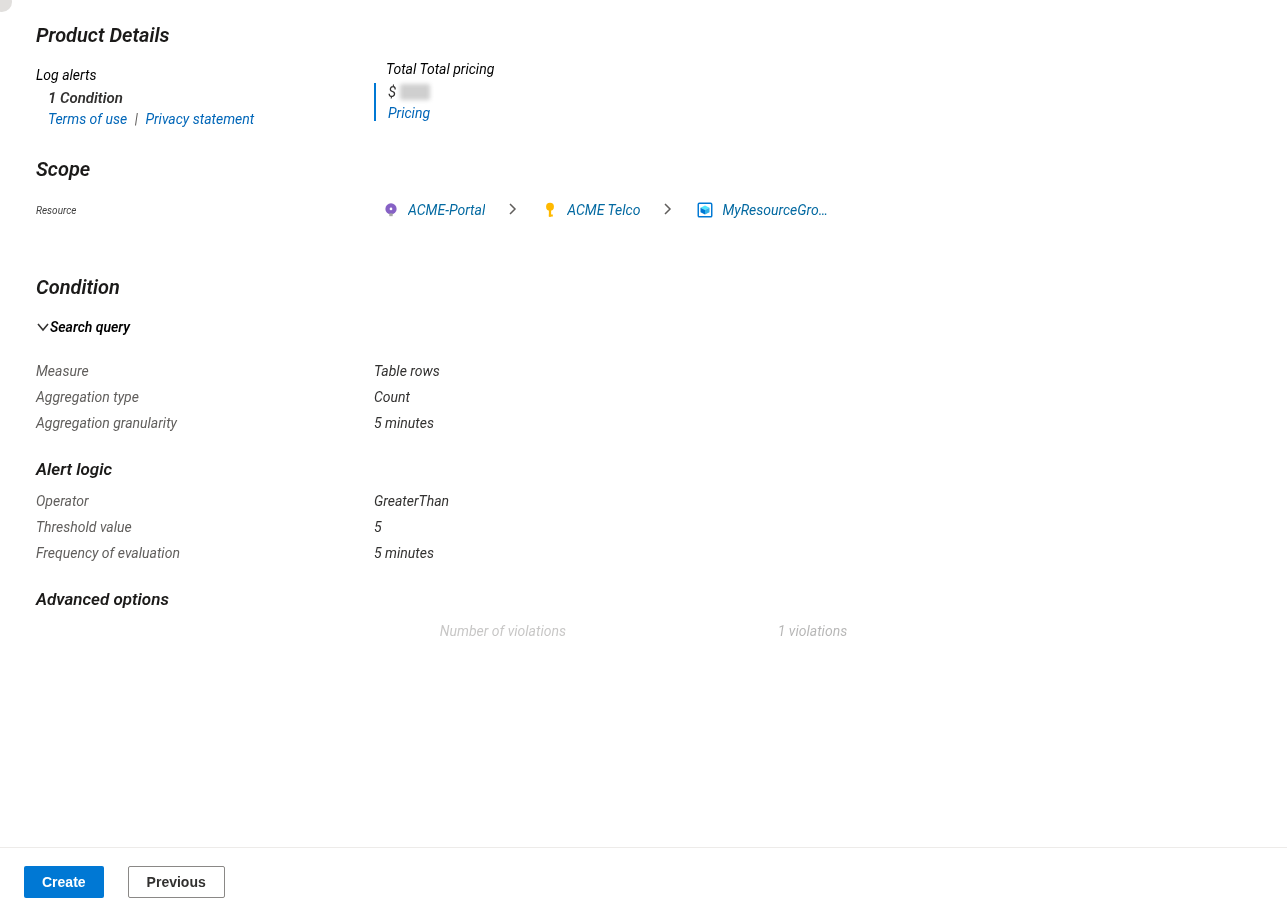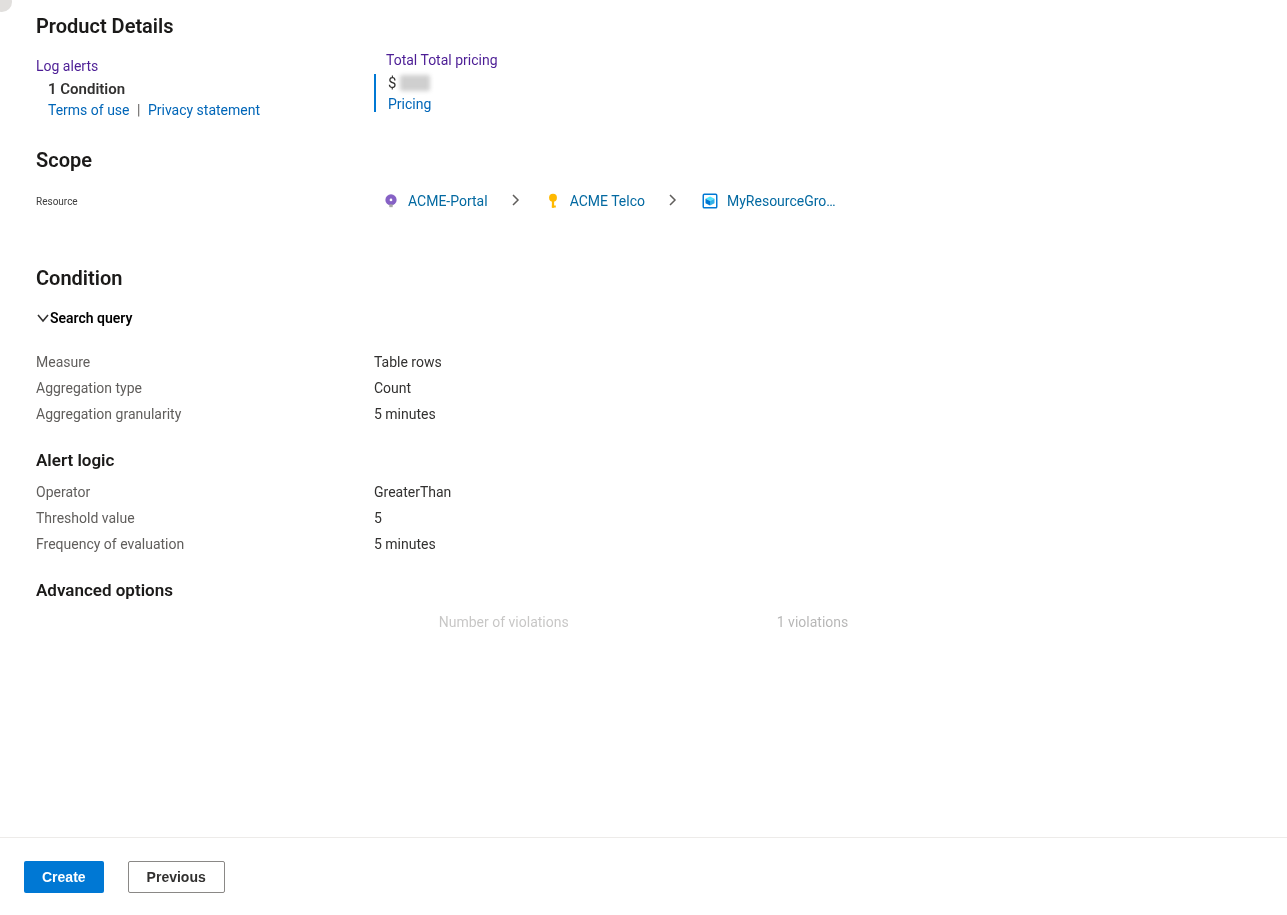--- a/index.html
+++ b/index.html
@@ -1,27 +1,27 @@
 <!DOCTYPE html>
 <html><head>
   <meta charset="utf-8">
   <style>
     * { margin:0; padding:0; box-sizing:border-box; }
     body {
       font-family:"Segoe UI", -apple-system, BlinkMacSystemFont, Roboto, Helvetica, Arial, sans-serif;
       font-size:14px; color:#323130; background:#fff; width:1287px; height:915px;
       position:relative; overflow:hidden;
     }
-    .content { padding:8px 36px 0 36px; height:837px; overflow:hidden; }
+    .content { padding:17px 36px 0 36px; height:837px; overflow:hidden;font-style:italic; }
     h2.section-title { font-size:20px; font-weight:600; color:#1b1a19; margin-top:6px; margin-bottom:20px; }
     h3.sub-title { font-size:17px; font-weight:600; color:#1b1a19; margin-top:28px; margin-bottom:14px; }
 
     .pd-row { display:flex; gap:0; align-items:flex-start; }
     .pd-col { min-width:338px; }
-    .muted { color:#4c1d95; font-size:14px; }
+    .muted { color:#000000; font-size:14px; }
     .bold { font-weight:600; }
     .pd-col .muted { margin-bottom:6px; }
     .pd-indent { padding-left:12px; }
     a.link { color:#0066b8; text-decoration:none; cursor:pointer; }
     .sep { color:#605e5c; padding:0 4px; }
 
     .price-line { display:flex; align-items:center; gap:4px; font-size:15px; }
     .price-blur { width:30px; height:16px; background:#cfcfcf; border-radius:2px; filter:blur(2px); }
 
     .scope-row { display:flex; align-items:center; margin-top:14px; }
@@ -36,21 +36,21 @@
     .condition-block { margin-top:56px; }
 
     .expander { display:flex; align-items:center; margin-top:18px; margin-bottom:28px; color:#000000; font-weight:600; cursor:pointer; }
     .expander .chev-down { display:inline-flex; }
 
     .kv-row { display:flex; margin-bottom:10px; }
     .kv-label { width:338px; color:#605e5c; }
     .kv-value { color:#323130; }
 
     .footer {
-      position:absolute; left:0; right:0; bottom:0; height:78px;
+      position:absolute; left:0; right:0; bottom:0; height:68px;
       border-top:1px solid #edebe9; background:#fff; display:flex;
       align-items:center; gap:24px; padding-left:24px;
     }
     .btn { height:32px; padding:0 18px; font-size:14px; border-radius:2px; cursor:pointer; display:flex; align-items:center; }
     .btn-primary { background:#0078d4; color:#fff; border:none; font-weight:600; }
     .btn-secondary { background:#fff; color:#323130; border:1px solid #8a8886;font-weight:bold; }
 
     .corner-dot { position:absolute; top:0; left:0; width:20px; height:20px; border-radius:50%; background:#e1dfdd; transform:translate(-40%,-40%); }
   </style>
 </head>

